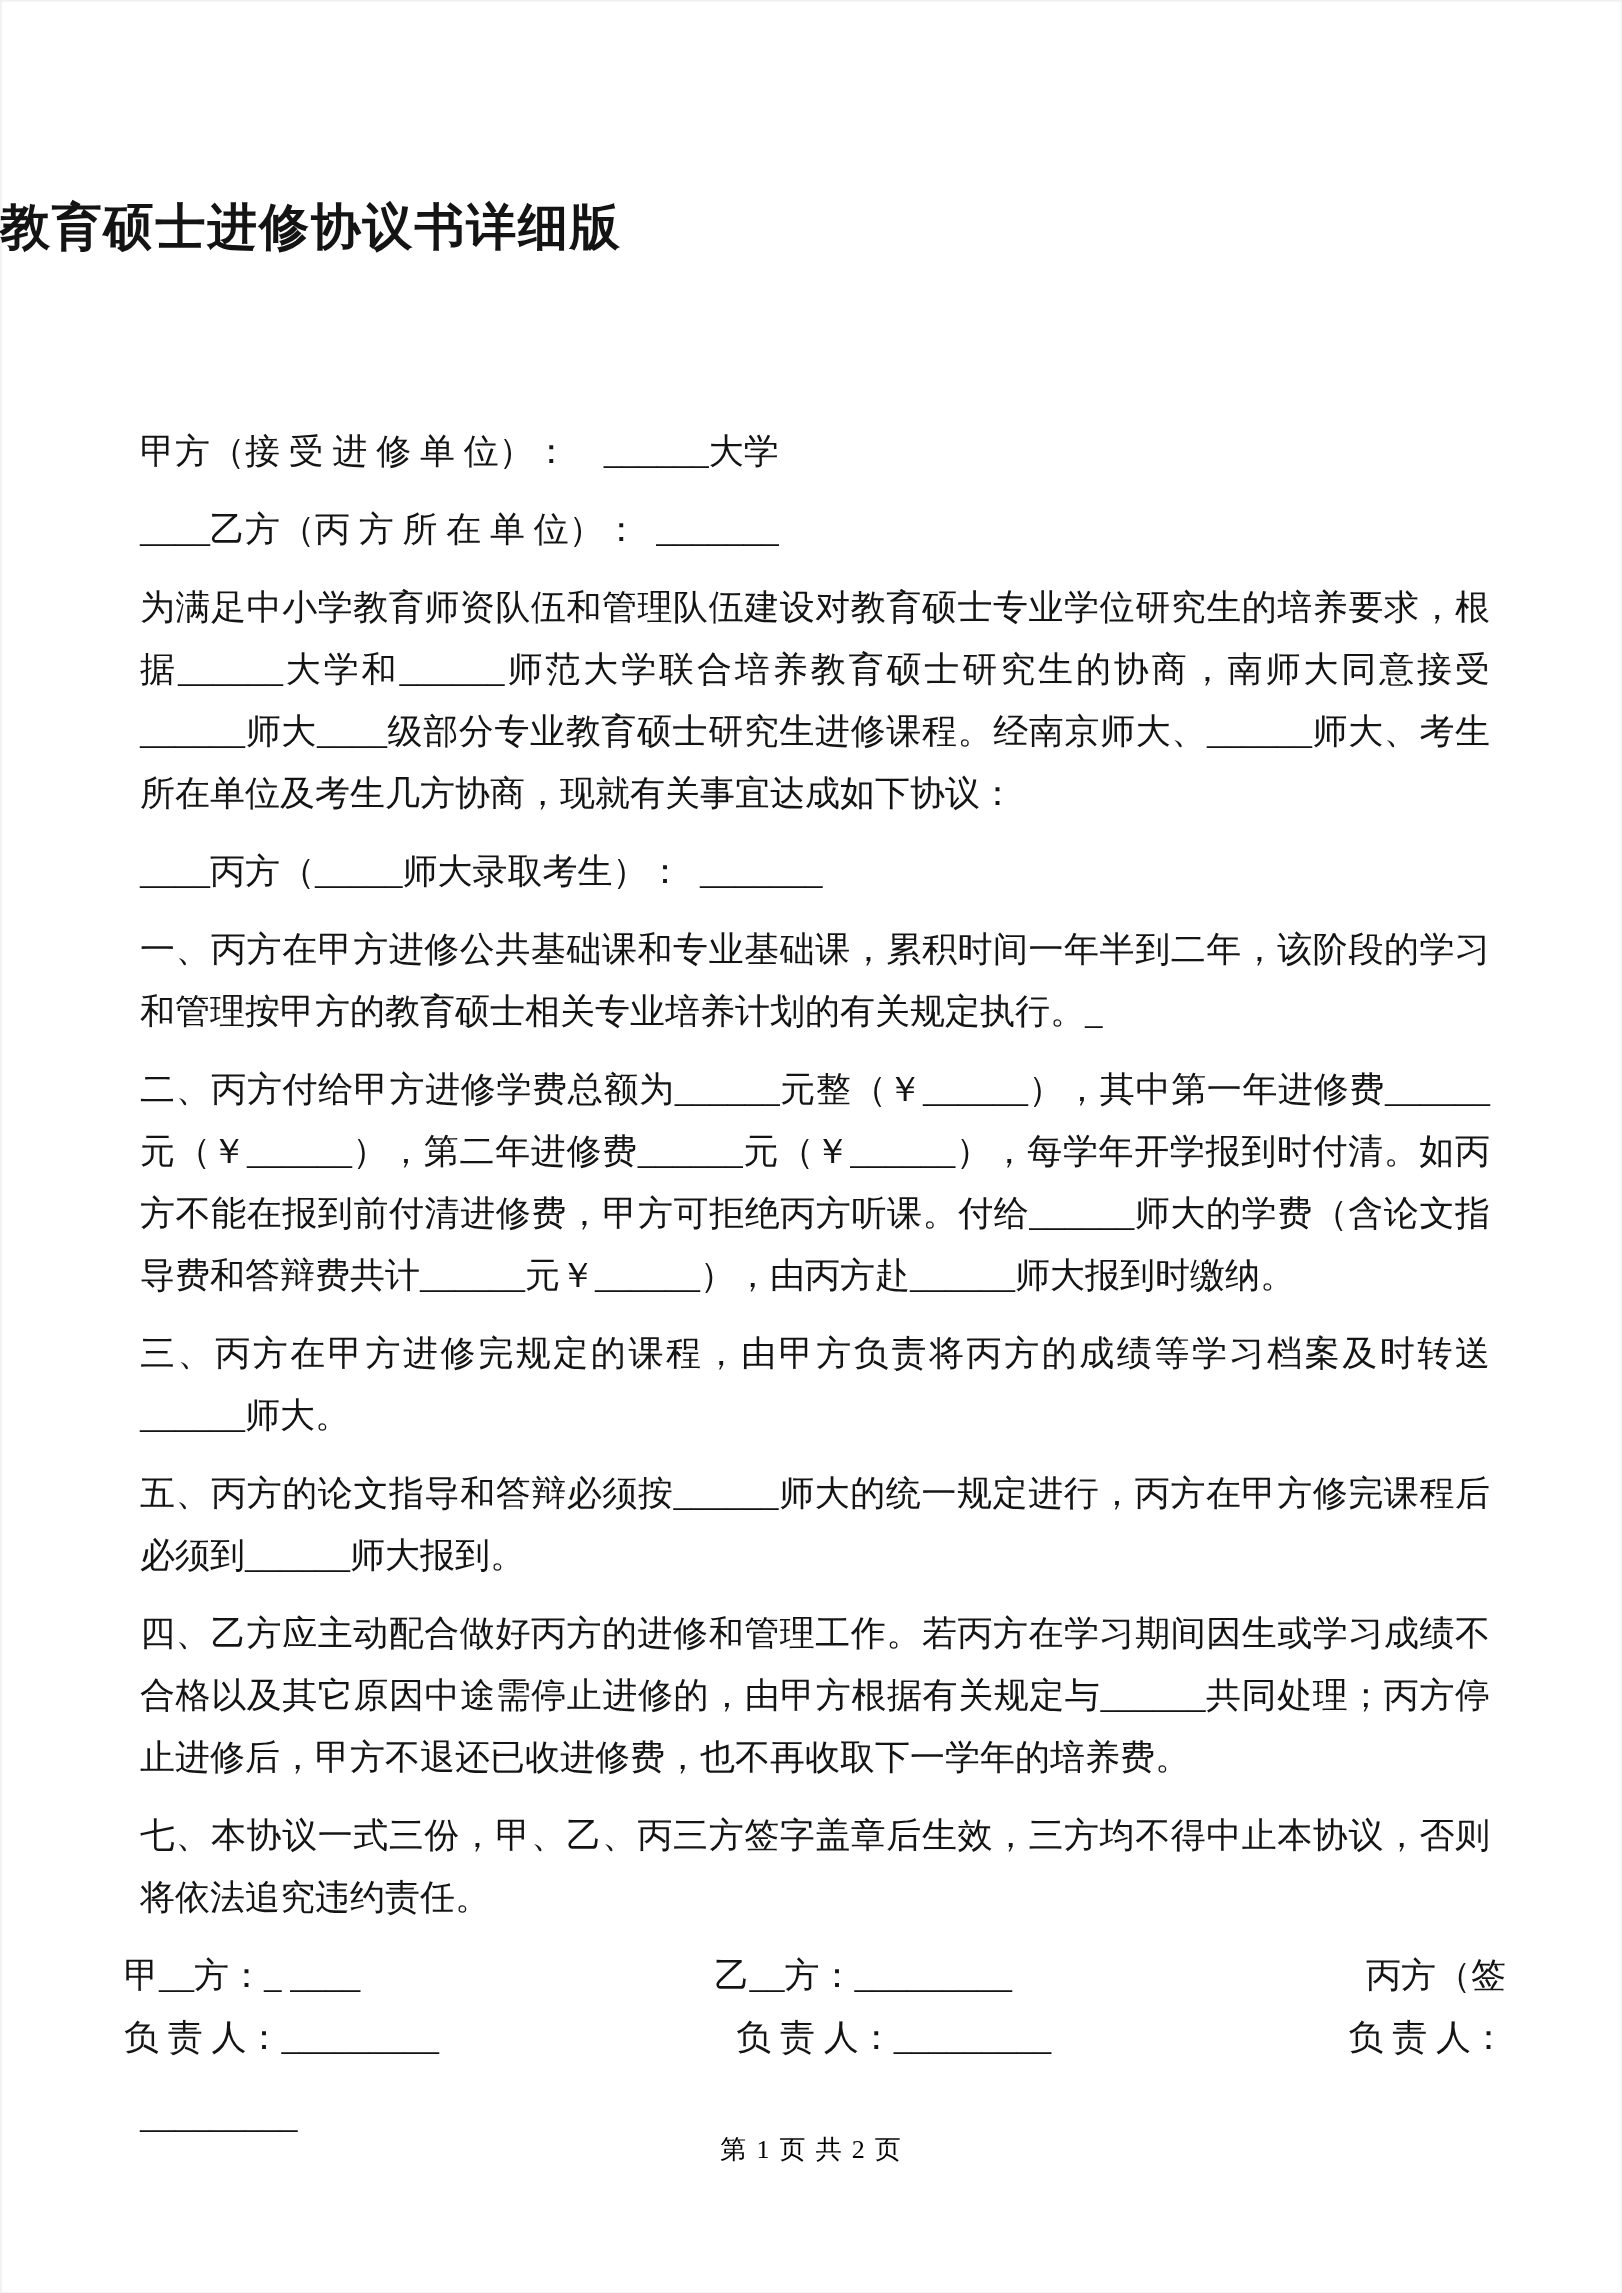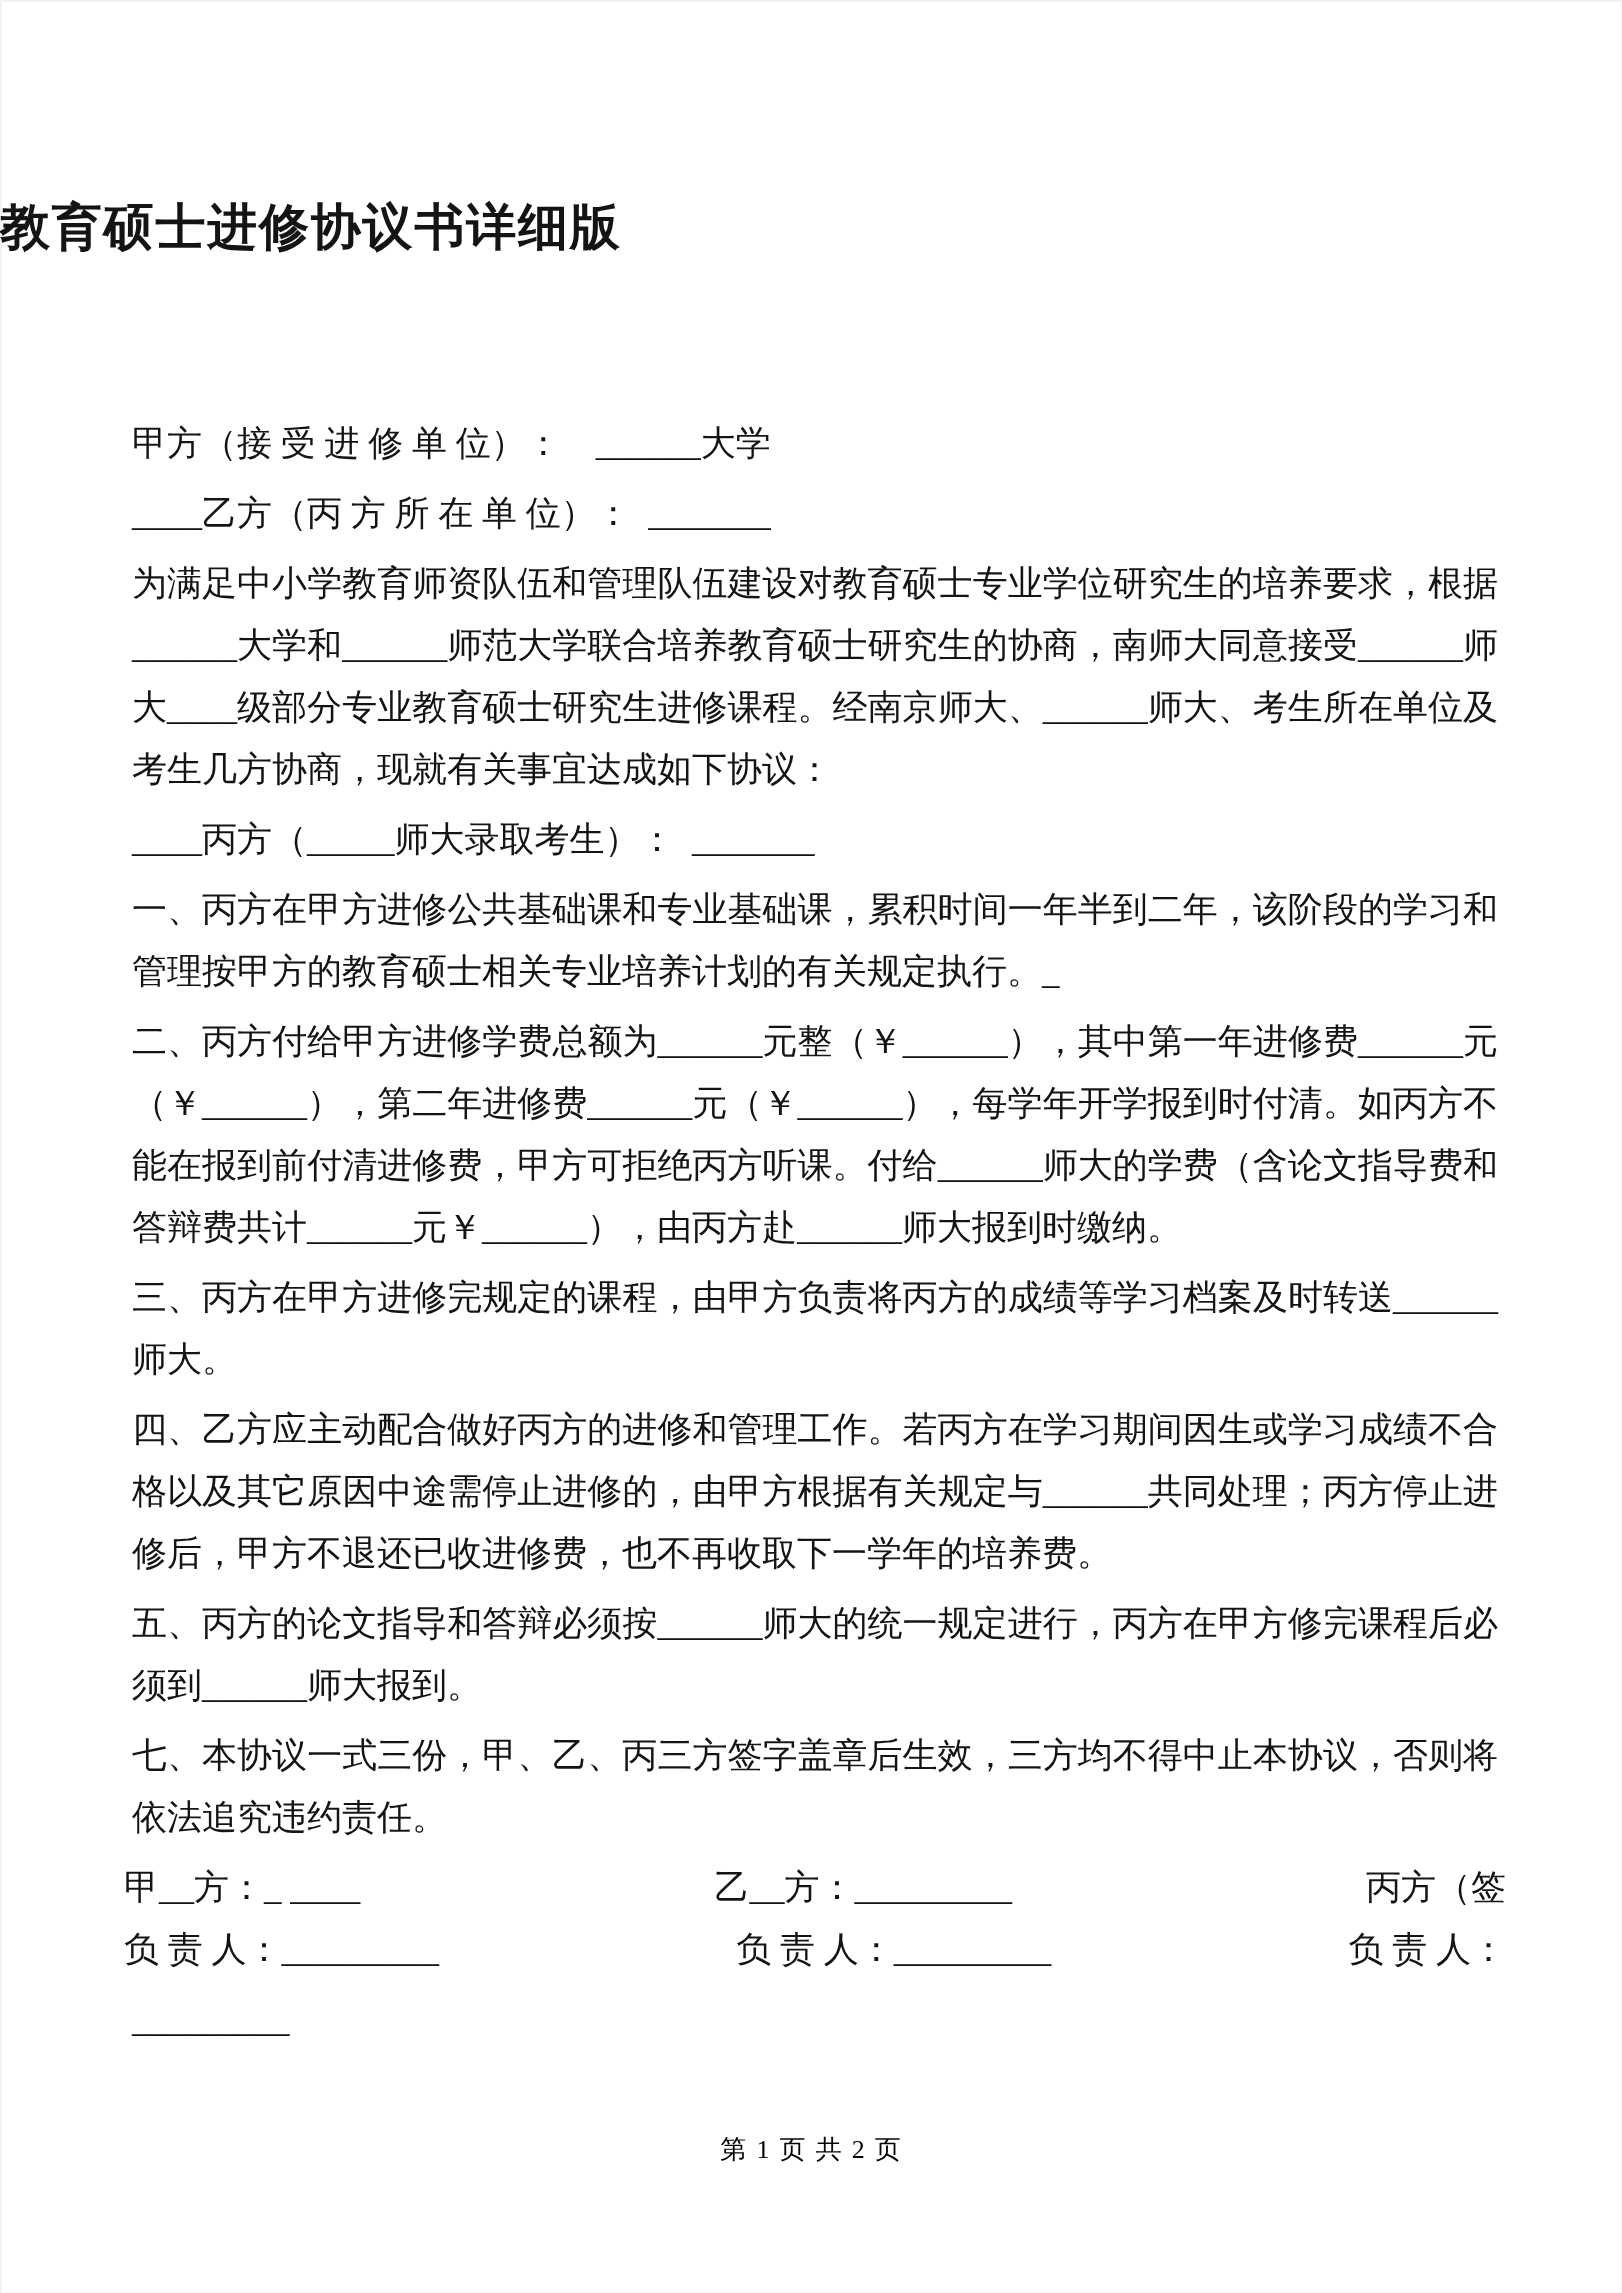--- a/index.html
+++ b/index.html
@@ -31,21 +31,21 @@
   }
   .content {
     position: absolute;
     top: 405px;
     left: 124px;
     width: 1382px;
     font-size: 35px;
     line-height: 62px;
   }
   .para {
-    margin: 8px;
+    margin: 16px;
     text-align: justify;
     white-space: pre-wrap;
   }
   .sig-row {
     display: flex;
     justify-content: space-between;
     white-space: pre-wrap;
   }
   .footer {
     position: absolute;
@@ -68,22 +68,22 @@
 
   <div class="content">
 
     <p class="para">甲方（接 受 进 修 单 位）：    ______大学</p>
     <p class="para">____乙方（丙 方 所 在 单 位）：  _______</p>
     <p class="para">为满足中小学教育师资队伍和管理队伍建设对教育硕士专业学位研究生的培养要求，根据______大学和______师范大学联合培养教育硕士研究生的协商，南师大同意接受______师大____级部分专业教育硕士研究生进修课程。经南京师大、______师大、考生所在单位及考生几方协商，现就有关事宜达成如下协议：</p>
     <p class="para">____丙方（_____师大录取考生）：  _______</p>
     <p class="para">一、丙方在甲方进修公共基础课和专业基础课，累积时间一年半到二年，该阶段的学习和管理按甲方的教育硕士相关专业培养计划的有关规定执行。_</p>
     <p class="para">二、丙方付给甲方进修学费总额为______元整（￥______），其中第一年进修费______元（￥______），第二年进修费______元（￥______），每学年开学报到时付清。如丙方不能在报到前付清进修费，甲方可拒绝丙方听课。付给______师大的学费（含论文指导费和答辩费共计______元￥______），由丙方赴______师大报到时缴纳。</p>
     <p class="para">三、丙方在甲方进修完规定的课程，由甲方负责将丙方的成绩等学习档案及时转送______师大。</p>
+    <p class="para">五、丙方的论文指导和答辩必须按______师大的统一规定进行，丙方在甲方修完课程后必须到______师大报到。</p>
     <p class="para">四、乙方应主动配合做好丙方的进修和管理工作。若丙方在学习期间因生或学习成绩不合格以及其它原因中途需停止进修的，由甲方根据有关规定与______共同处理；丙方停止进修后，甲方不退还已收进修费，也不再收取下一学年的培养费。</p>
-    <p class="para">五、丙方的论文指导和答辩必须按______师大的统一规定进行，丙方在甲方修完课程后必须到______师大报到。</p>
     <p class="para">七、本协议一式三份，甲、乙、丙三方签字盖章后生效，三方均不得中止本协议，否则将依法追究违约责任。</p>
 
     <div class="sig-row">
       <span>甲__方：_ ____</span>
       <span>乙__方：_________</span>
       <span>丙方（签</span>
     </div>
 
     <div class="sig-row">
       <span>负 责 人：_________</span>

